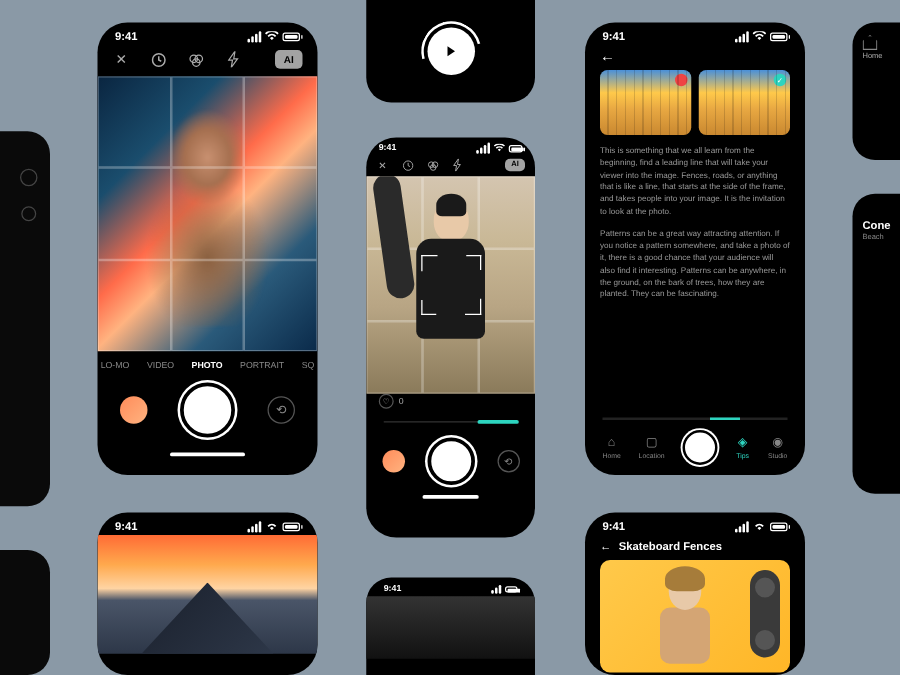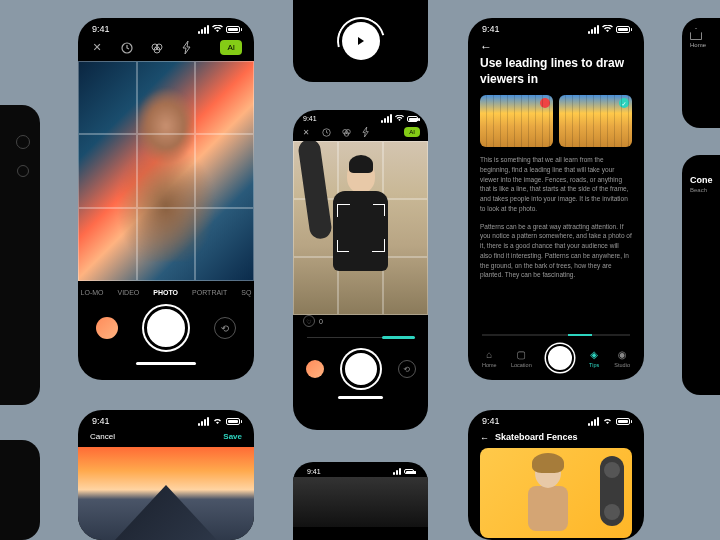--- a/index.html
+++ b/index.html
@@ -1,32 +1,32 @@
 <!DOCTYPE html>
 <html><head>
 <meta charset="utf-8">
 <style>
 *{margin:0;padding:0;box-sizing:border-box;font-family:-apple-system,BlinkMacSystemFont,sans-serif}
 body{background:#8a99a6;width:720px;height:540px;overflow:hidden;position:relative}
 .phone{position:absolute;background:#000;border-radius:24px;color:#fff;overflow:hidden}
-.status{display:flex;justify-content:space-between;align-items:center;padding:6px 14px 2px;font-size:9px;font-weight:400}
+.status{display:flex;justify-content:space-between;align-items:center;padding:6px 14px 2px;font-size:9px;font-weight:700}
 .status-right{display:flex;gap:3px;align-items:center}
 .bars{display:flex;gap:1px;align-items:flex-end}
 .bar{width:2px;background:#fff;border-radius:1px}
 .b1{height:3px}.b2{height:5px}.b3{height:7px}.b4{height:9px}
 .batt{width:14px;height:7px;border:1px solid #fff;border-radius:2px;position:relative}
 .batt::after{content:"";position:absolute;right:-3px;top:1px;width:1.5px;height:3px;background:#fff;border-radius:1px}
 .batt::before{content:"";position:absolute;left:1px;top:1px;width:10px;height:3px;background:#fff;border-radius:1px}
 
 
 .p1{left:78px;top:18px;width:176px;height:362px}
 .toolbar{display:flex;justify-content:space-between;align-items:center;padding:4px 12px 6px}
 .tb-left{display:flex;gap:16px;align-items:center}
 .tb-ico{width:14px;height:14px;display:flex;align-items:center;justify-content:center;color:#aaa;font-size:11px}
-.ai-btn{background:#84cc16;color:#000;font-size:8px;font-weight:400;padding:3px 7px;border-radius:4px}
+.ai-btn{background:#a3a3a3;color:#000;font-size:8px;font-weight:700;padding:3px 7px;border-radius:4px}
 .viewfinder{width:100%;height:220px;background:linear-gradient(135deg,#0a2540 0%,#1a4d6d 25%,#ff6b4a 45%,#ffb380 55%,#2a5a7a 75%,#0a2a4a 100%);position:relative;overflow:hidden}
 .grid-overlay{position:absolute;inset:0;display:grid;grid-template-columns:1fr 1fr 1fr;grid-template-rows:1fr 1fr 1fr}
 .grid-overlay>div{border:0.5px solid rgba(255,255,255,0.3)}
 .portrait-silhouette{position:absolute;left:50%;top:20px;transform:translateX(-50%);width:110px;height:180px;background:radial-gradient(ellipse 45px 55px at 50% 25%,#c89070 0%,#a67050 40%,transparent 70%),radial-gradient(ellipse 70px 90px at 50% 70%,#8a6040 0%,transparent 70%);filter:blur(1px)}
 .mode-tabs{display:flex;justify-content:center;gap:14px;padding:8px 0 6px;font-size:7px;color:#888}
 .mode-tabs span{white-space:nowrap}
 .mode-active{color:#fff;font-weight:600}
 .shutter-row{display:flex;align-items:center;justify-content:center;gap:26px;padding:4px 0 10px}
 .avatar-sm{width:22px;height:22px;border-radius:50%;background:linear-gradient(135deg,#ff8c5a,#ffb380)}
 .shutter{width:44px;height:44px;border-radius:50%;background:#fff;border:3px solid #000;box-shadow:0 0 0 2px #fff}
@@ -299,21 +299,20 @@
           <div class="bar b3"></div>
           <div class="bar b4"></div>
         </div>
         <svg width="11" height="8" viewBox="0 0 11 8">
           <path d="M5.5 7L4 5.5a2 2 0 013 0zM2 3.5a5 5 0 017 0L8 4.5a3.6 3.6 0 00-5 0zM0 1.5a8 8 0 0111 0L10 2.5a6.5 6.5 0 00-9 0z" fill="#fff"></path>
         </svg>
         <div class="batt"></div>
       </div>
   </div>
   <div class="back">←</div>
-  <div class="article-title">Use leading lines to draw viewers in</div>
   <div class="thumbs">
     <div class="thumb">
         <div class="badge-red"></div>
       </div>
     <div class="thumb">
         <div class="badge-grn">✓</div>
       </div>
   </div>
   <div class="article-body">
     <p>This is something that we all learn from the beginning, find a leading line that will take your viewer into the image. Fences, roads, or anything that is like a line, that starts at the side of the frame, and takes people into your image. It is the invitation to look at the photo.</p>
@@ -353,24 +352,20 @@
           <div class="bar b1"></div>
           <div class="bar b2"></div>
           <div class="bar b3"></div>
           <div class="bar b4"></div>
         </div>
         <svg width="11" height="8" viewBox="0 0 11 8">
           <path d="M5.5 7L4 5.5a2 2 0 013 0zM2 3.5a5 5 0 017 0L8 4.5a3.6 3.6 0 00-5 0z" fill="#fff"></path>
         </svg>
         <div class="batt"></div>
       </div>
-  </div>
-  <div class="edit-bar">
-    <span>Cancel</span>
-    <span class="save-btn">Save</span>
   </div>
   <div class="mtn"></div>
 </div>
 
 <div class="phone p6">
   <div class="status">
     <span>9:41</span>
     <div class="status-right">
         <div class="bars">
           <div class="bar b1"></div>

